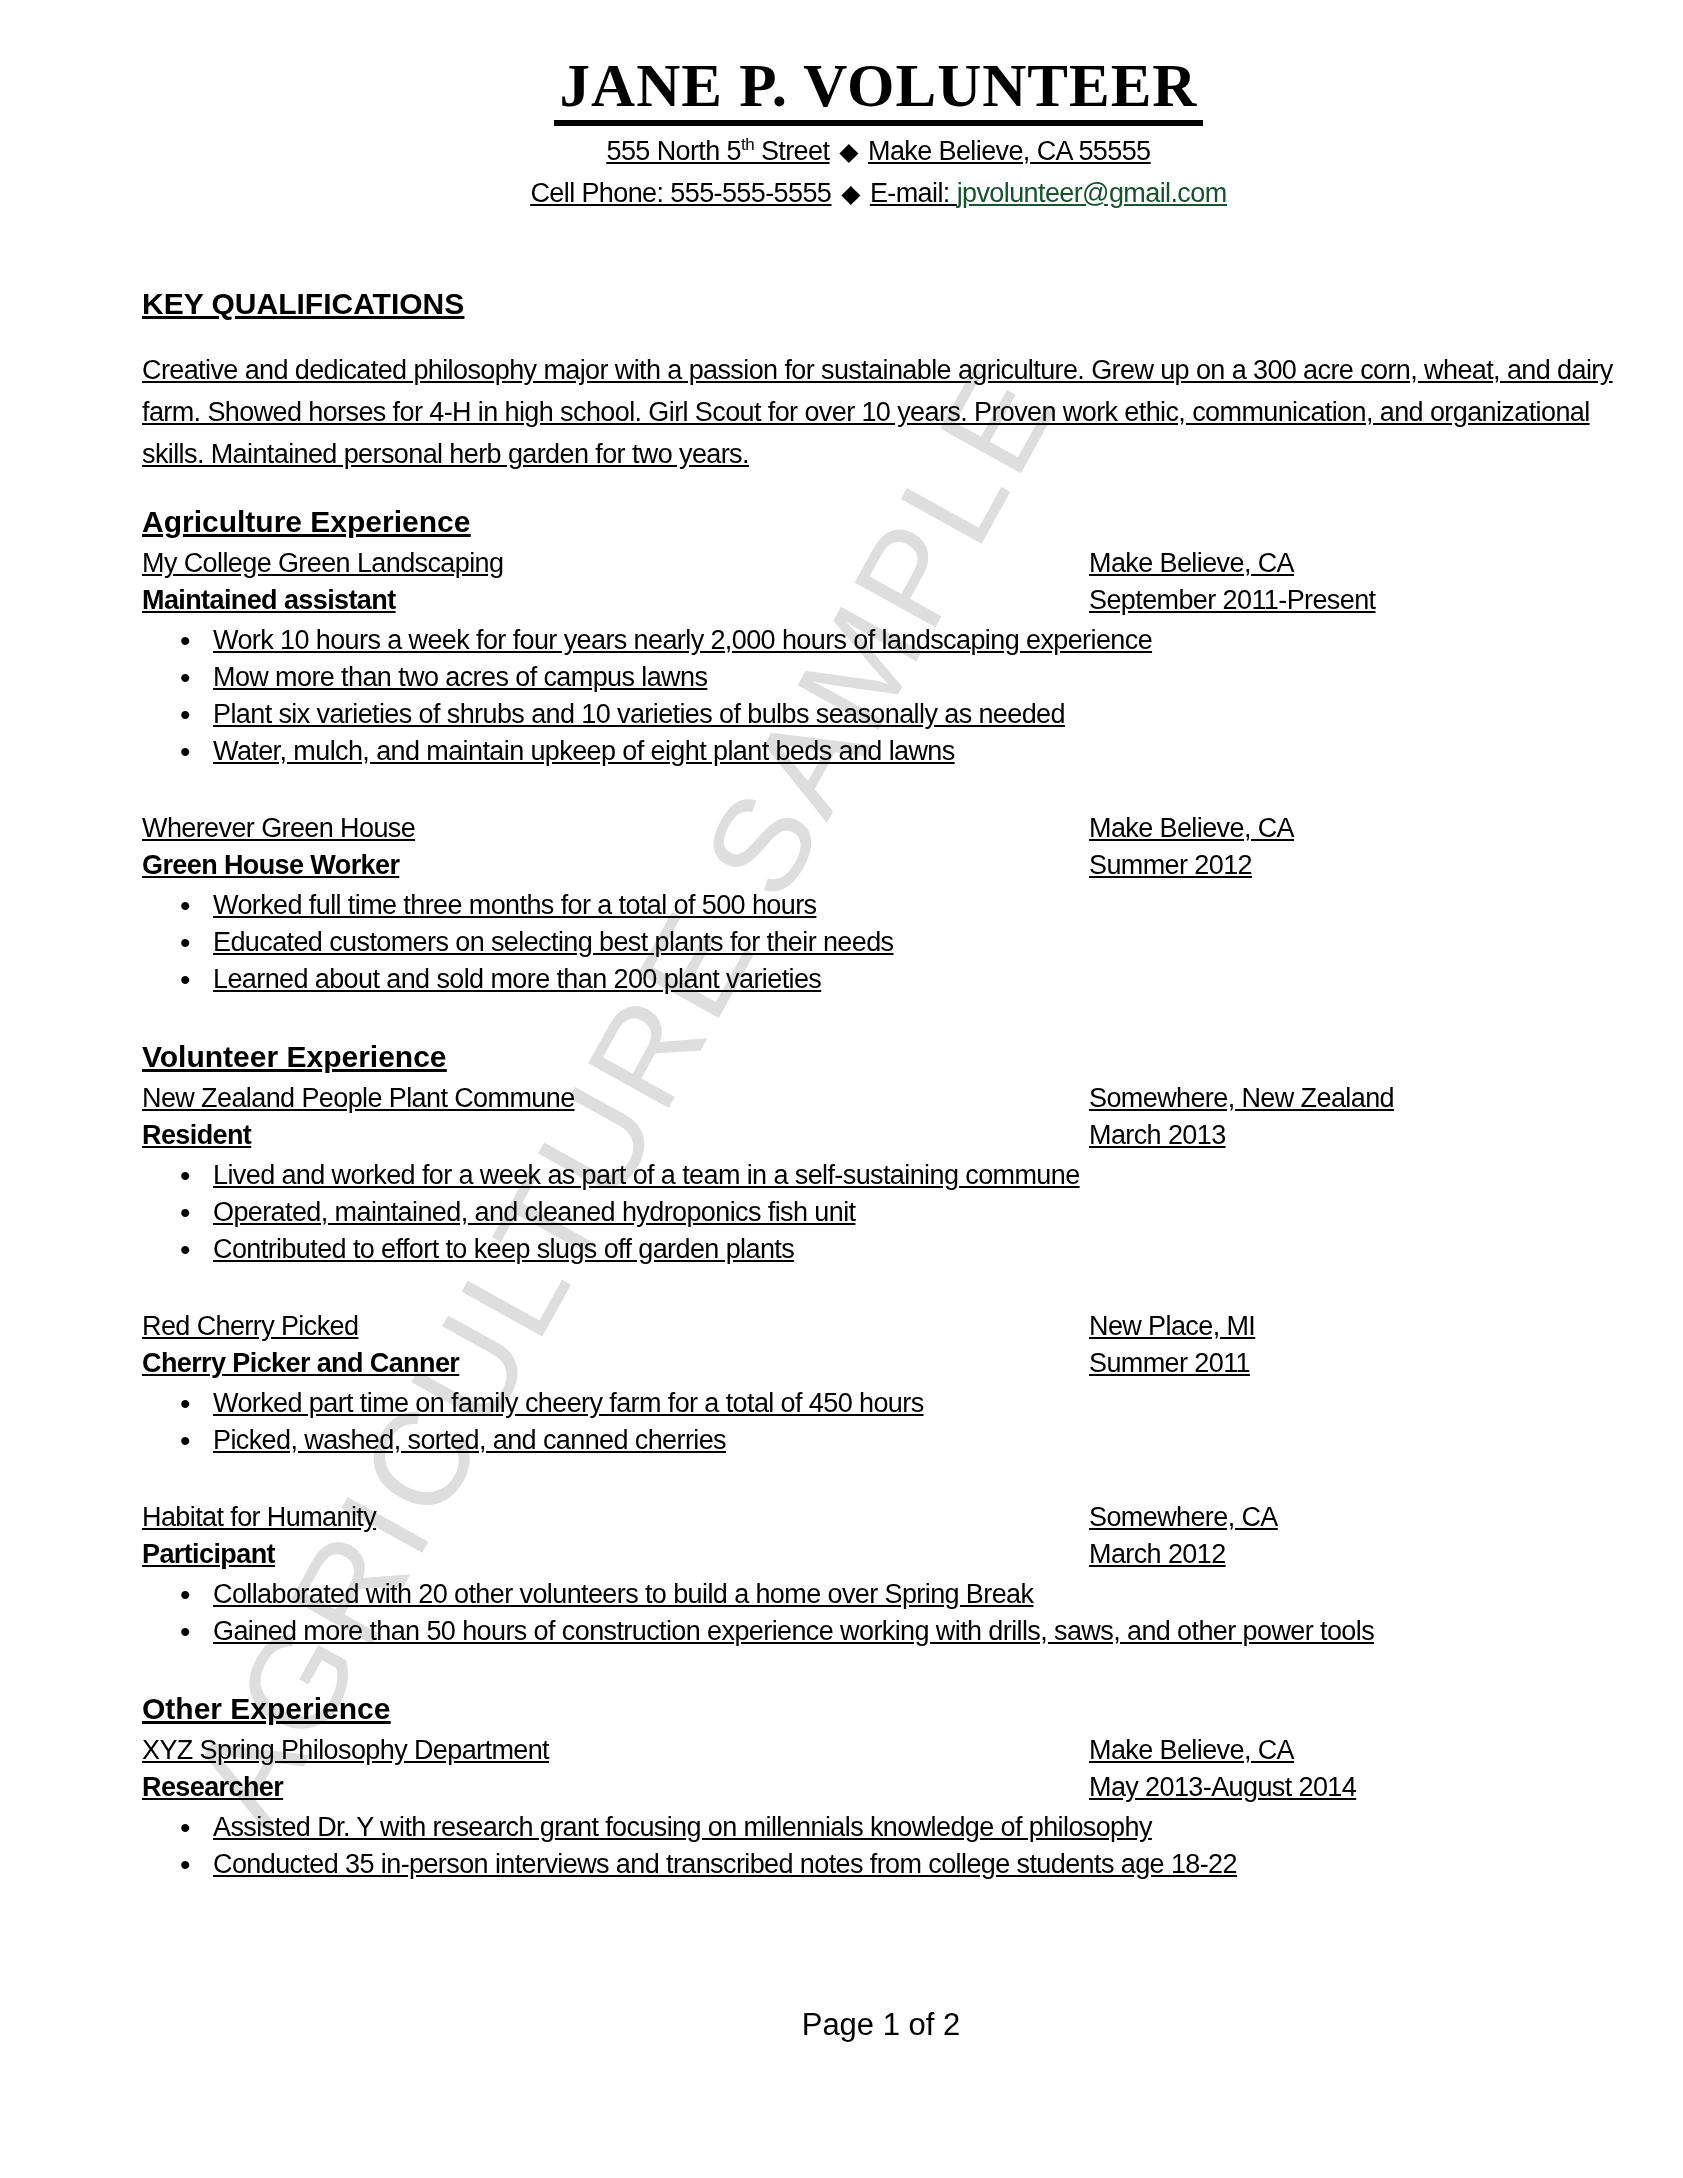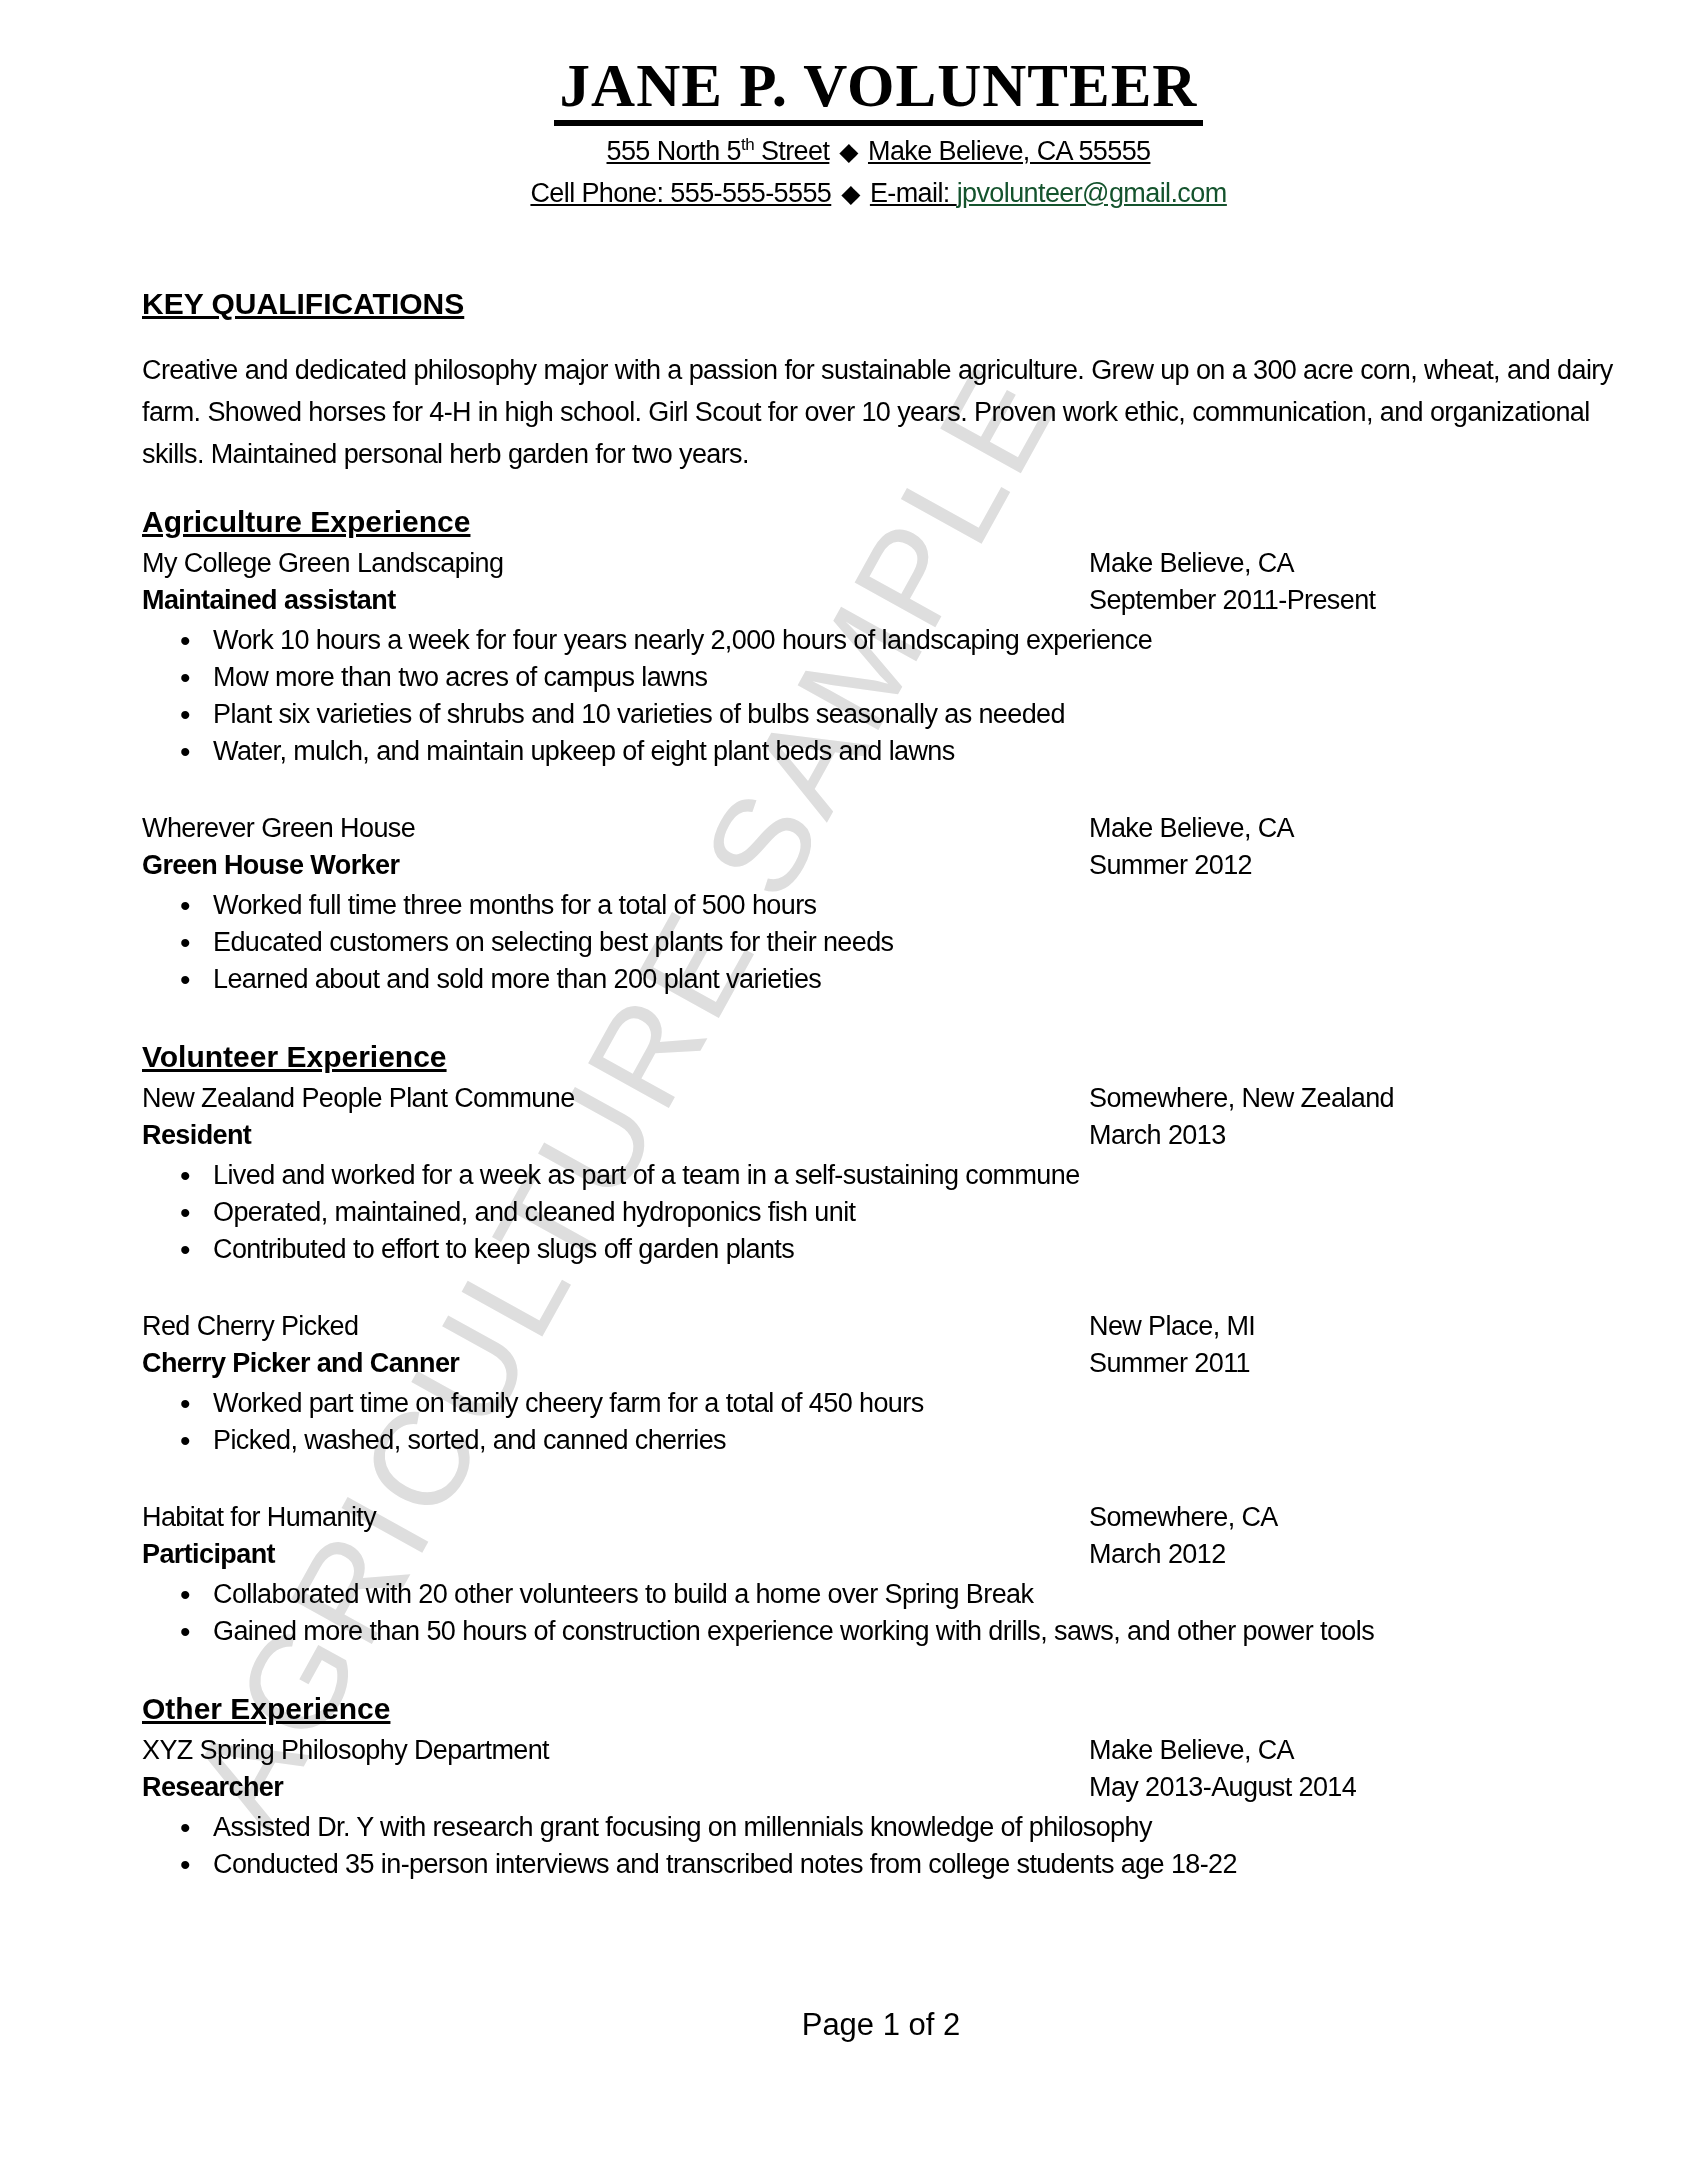--- a/index.html
+++ b/index.html
@@ -30,20 +30,21 @@
     letter-spacing: 6px;
     color: #dedede;
     white-space: nowrap;
     z-index: 0;
     user-select: none;
   }
   .content {
     position: relative;
     z-index: 1;
     padding: 55px 68px 0 142px;
+    text-decoration: underline;
   }
   .name-block {
     text-align: center;
   }
   h1.person-name {
     display: inline-block;
     margin: 0;
     font-family: "Liberation Serif", serif;
     font-weight: bold;
     font-size: 61px;

